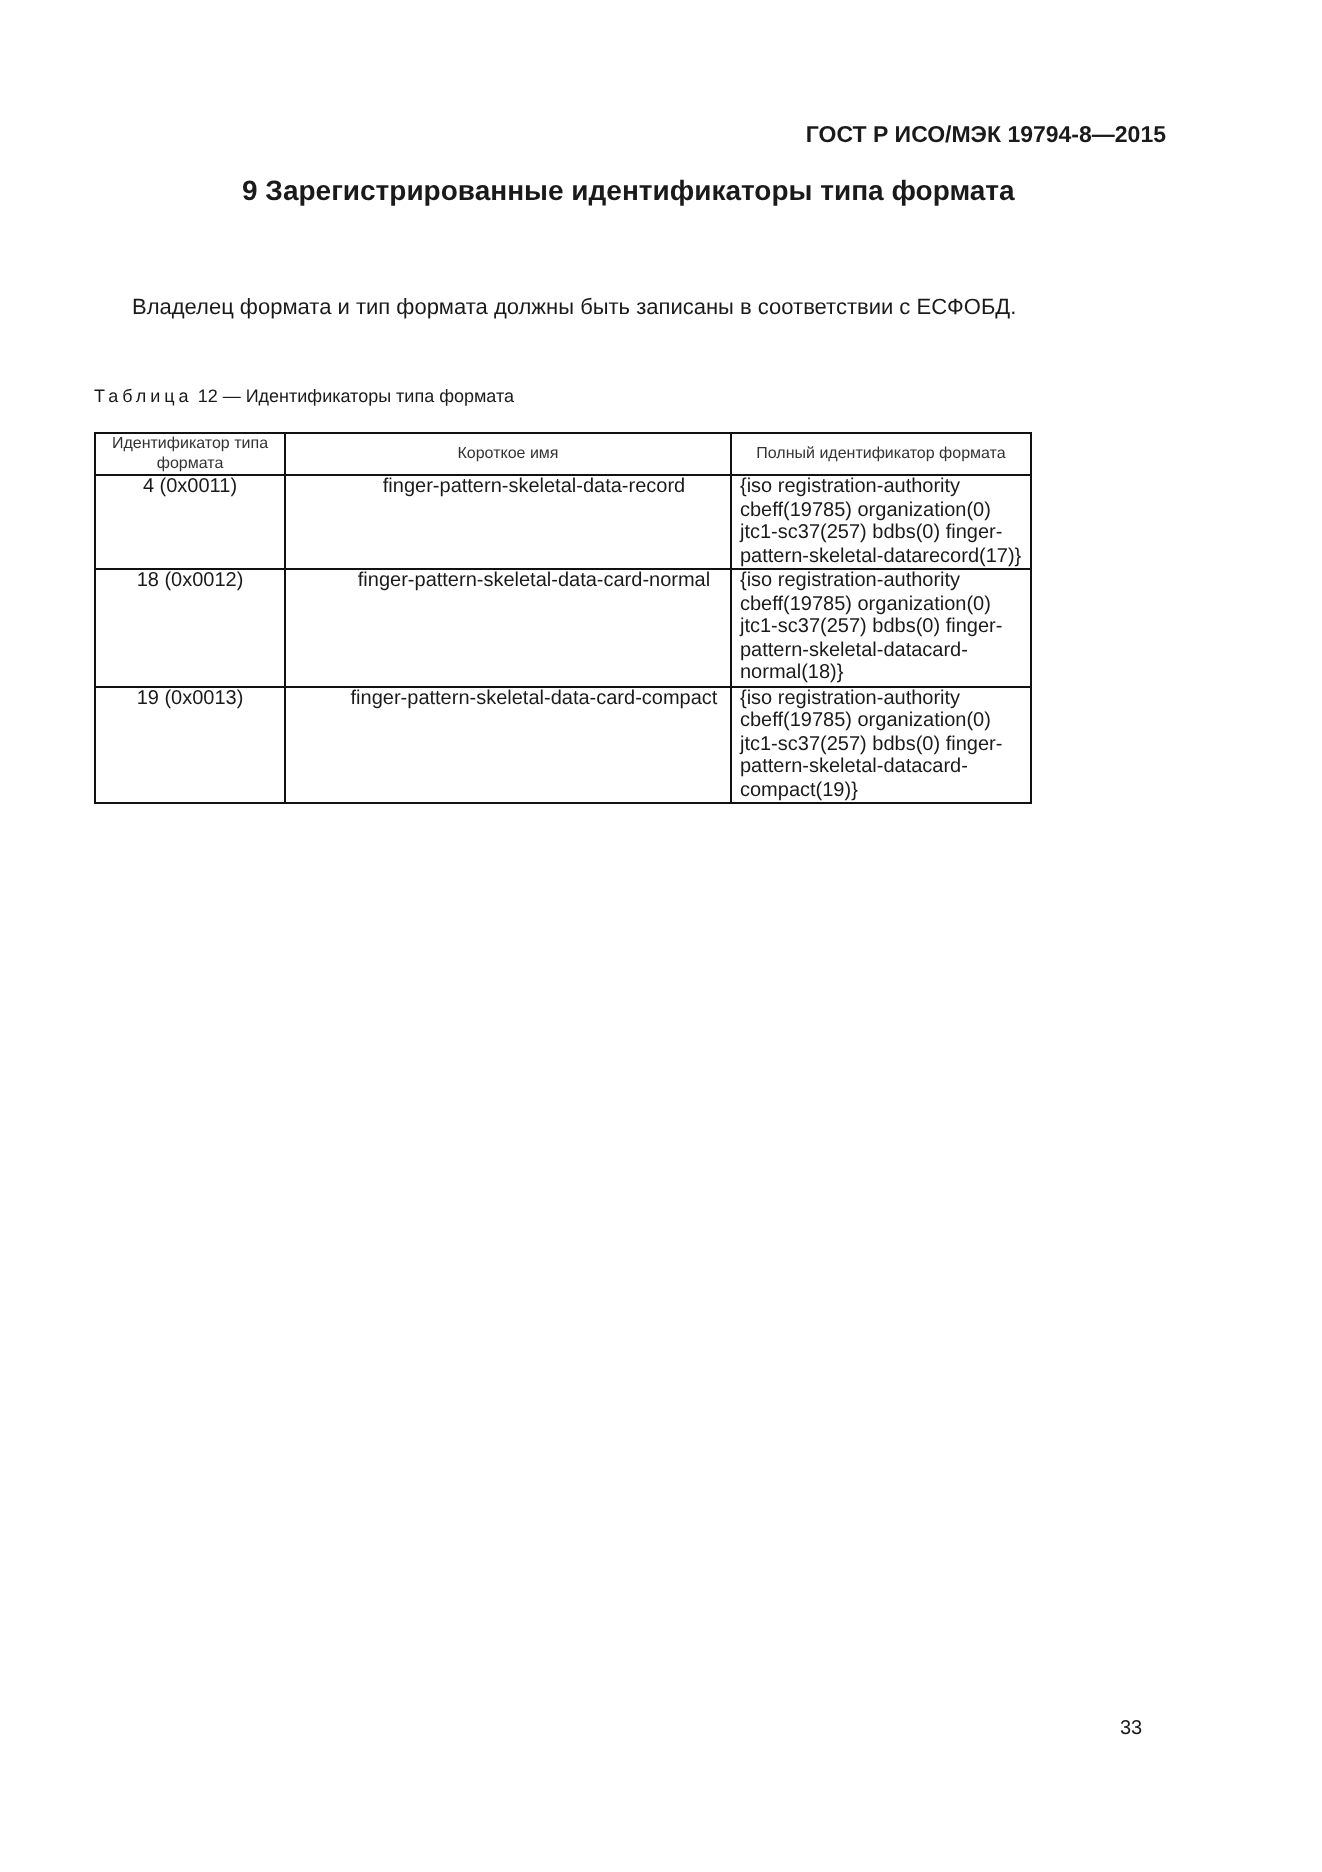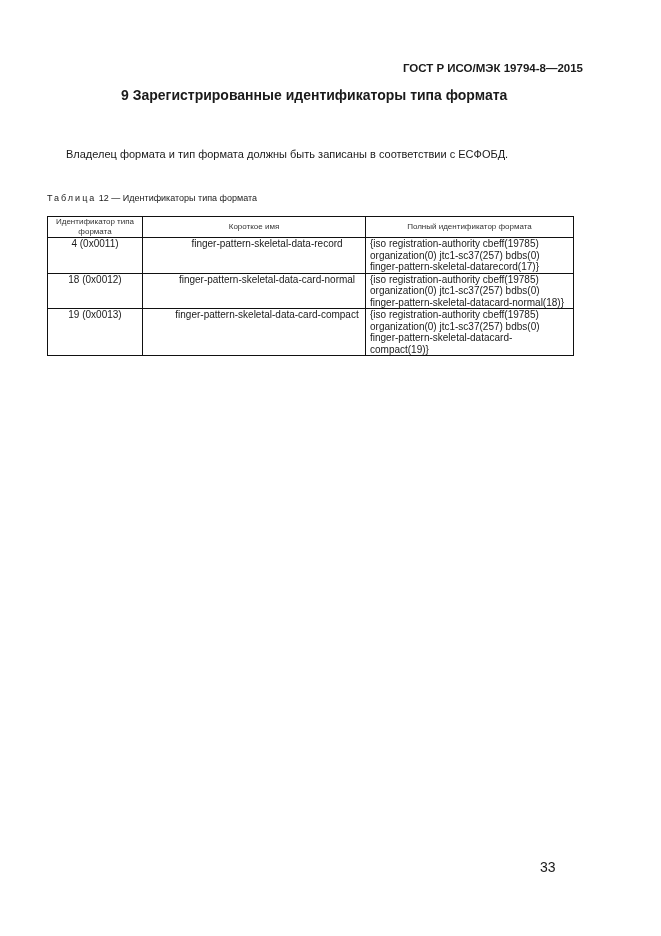--- a/index.html
+++ b/index.html
@@ -4,28 +4,28 @@
 <style>
   html, body { margin: 0; padding: 0; background: #ffffff; }
   body { width: 661px; height: 936px; position: relative; overflow: hidden;
          font-family: "Liberation Sans", sans-serif; color: #1a1a1a; }
   .header-code { position: absolute; right: 78px; top: 62px; font-size: 11.5px; font-weight: bold; }
   .section-title { position: absolute; left: 75px; top: 87px; font-size: 14px; font-weight: bold; white-space: nowrap; margin-left: 46px; }
   .body-text { position: absolute; left: 38px; top: 117px; width: 536px; font-size: 11px; line-height: 13.5px; text-align: justify; margin-top: 31px; }
   .body-text p { margin: 0; text-indent: 28px; }
   .caption { position: absolute; left: 47px; top: 193px; font-size: 9px; white-space: nowrap; }
   .caption .spaced { letter-spacing: 2px; }
-  table { position: absolute; left: 47px; top: 216px; width: 527px; border-collapse: collapse; font-size: 10px; }
+  table { position: absolute; left: 47px; top: 216px; width: 469px; border-collapse: collapse; font-size: 10px; }
   th, td { border: 1px solid #111; vertical-align: top; padding: 0 4px; }
   th { font-weight: normal; font-size: 8px; line-height: 10px; text-align: center; vertical-align: middle; height: 20px; color: #333; }
   td { line-height: 11.5px; }
   td.c1 { text-align: center; width: 86px; }
   td.c2 { text-align: center; width: 188px; padding-left: 30px; }
   td.c3 { text-align: left; }
-  .page-number { position: absolute; left: 540px; top: 859px; font-size: 14px; }
+  .page-number { position: absolute; left: 560px; top: 859px; font-size: 10px; }
 </style>
 </head>
 <body>
 
 <div class="header-code">ГОСТ Р ИСО/МЭК 19794-8—2015</div>
 
 <div class="section-title">9 Зарегистрированные идентификаторы типа формата</div>
 
 <div class="body-text">
   <p>Владелец формата и тип формата должны быть записаны в соответствии с ЕСФОБД.</p>

